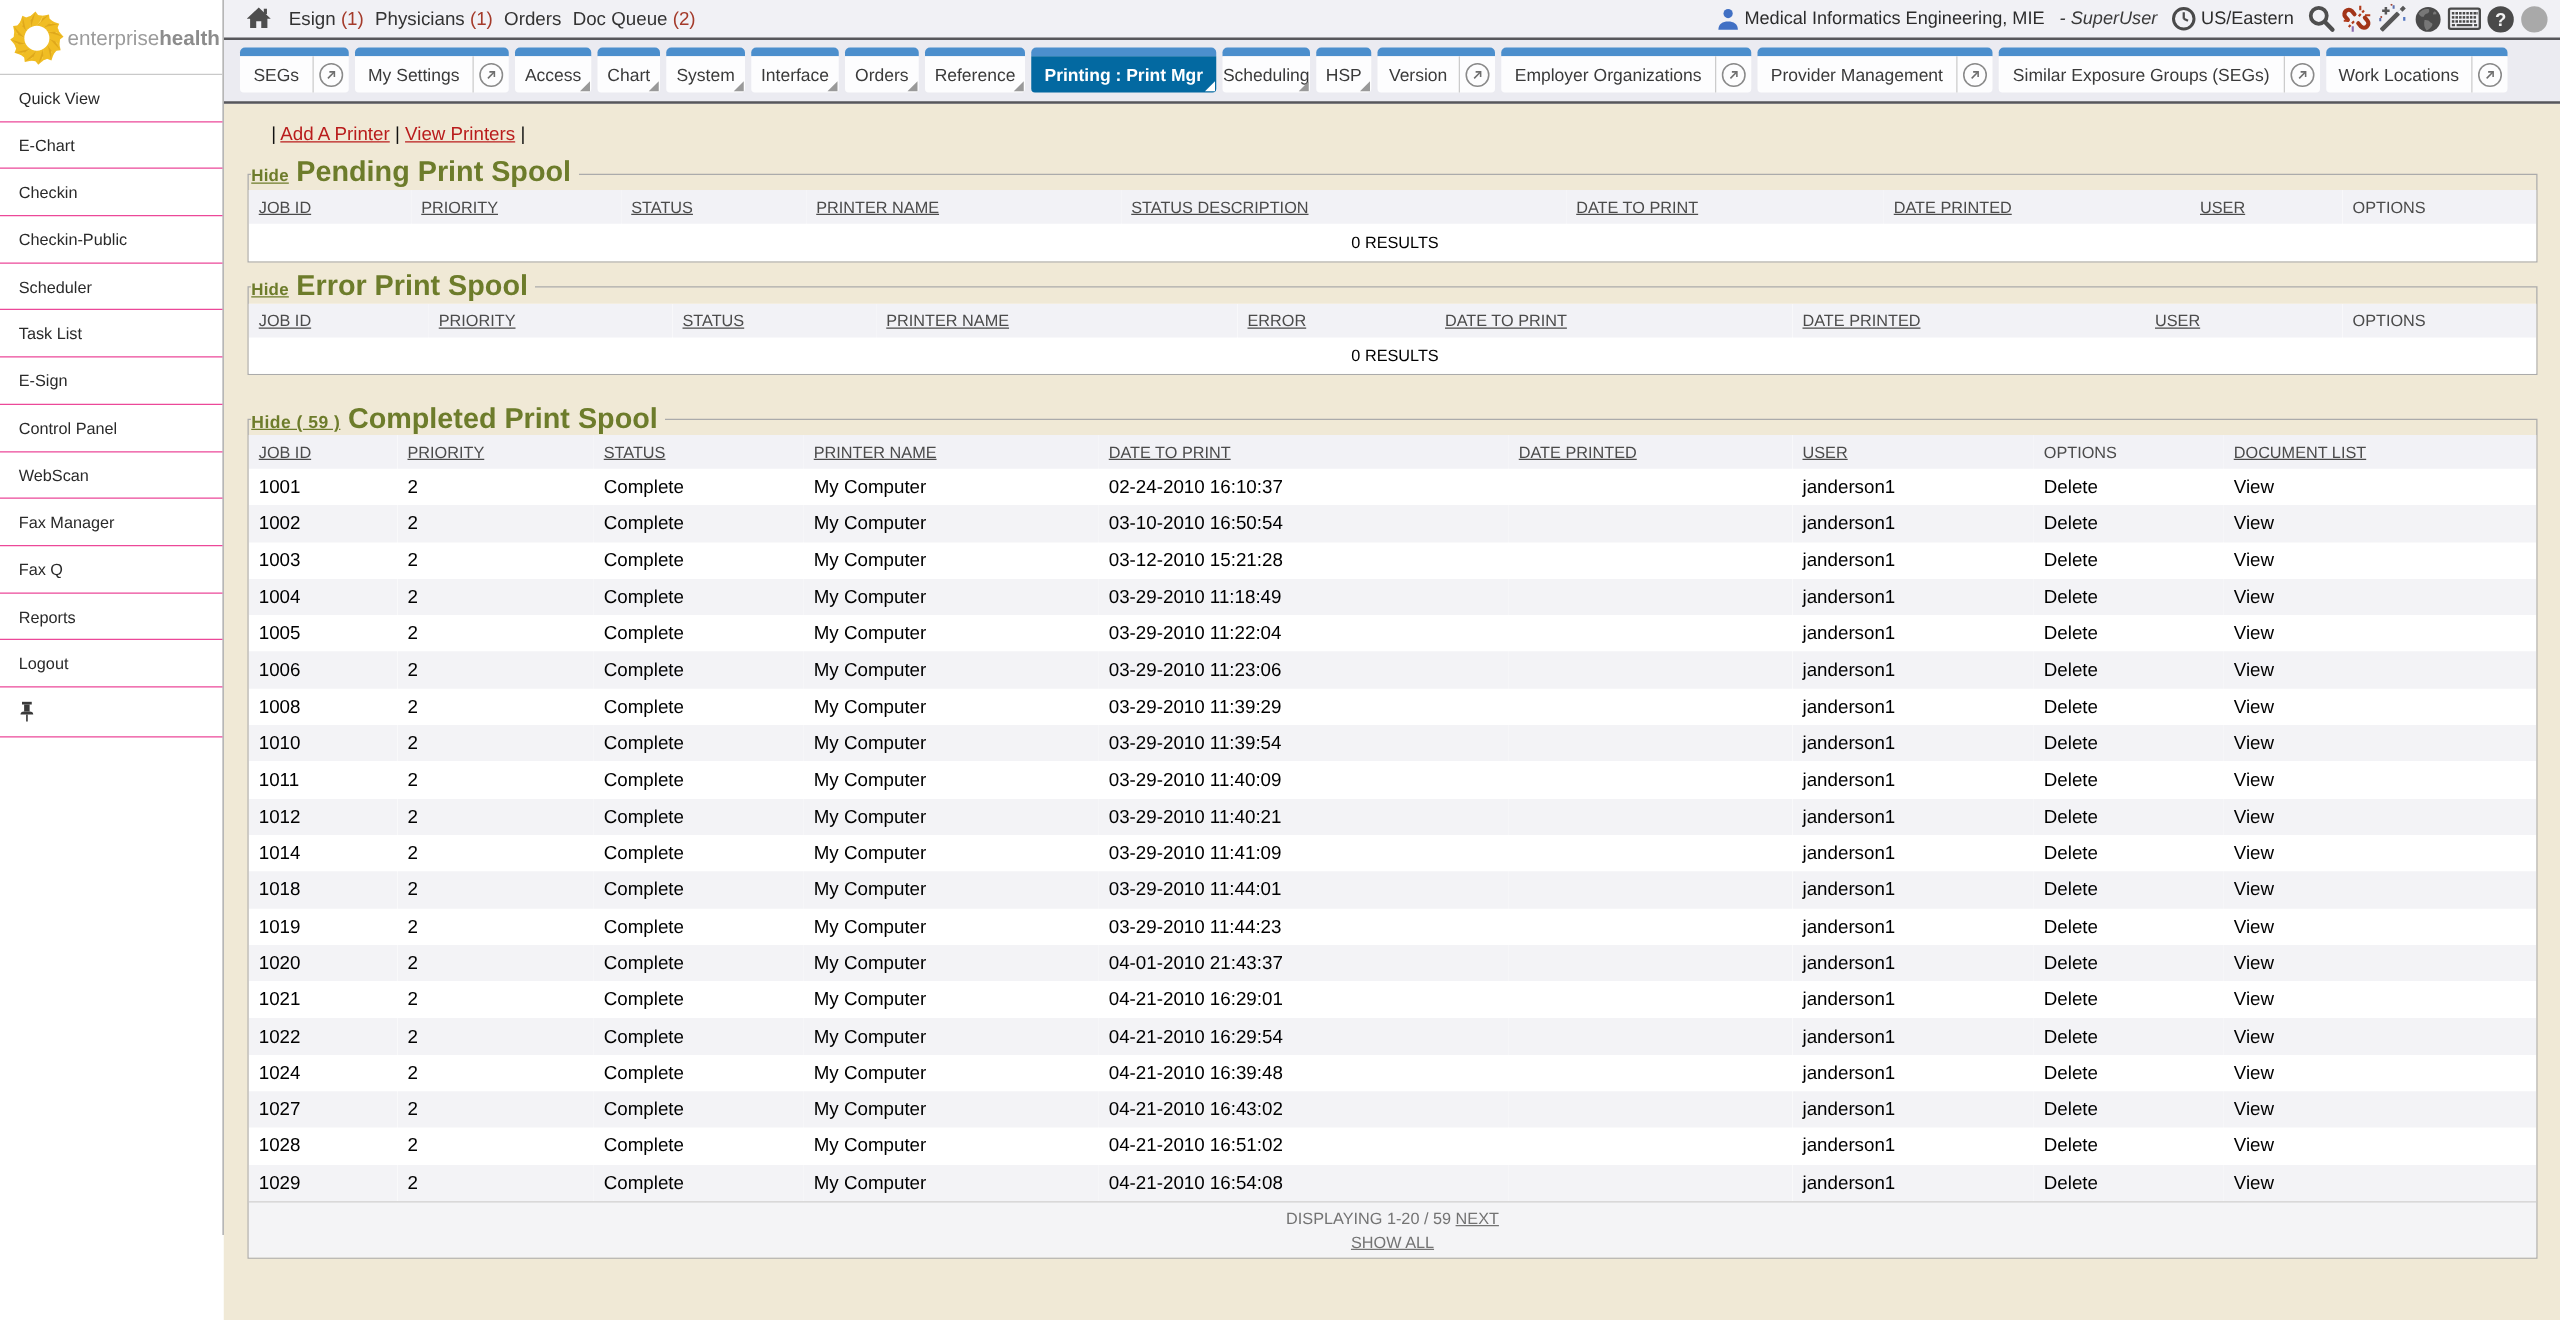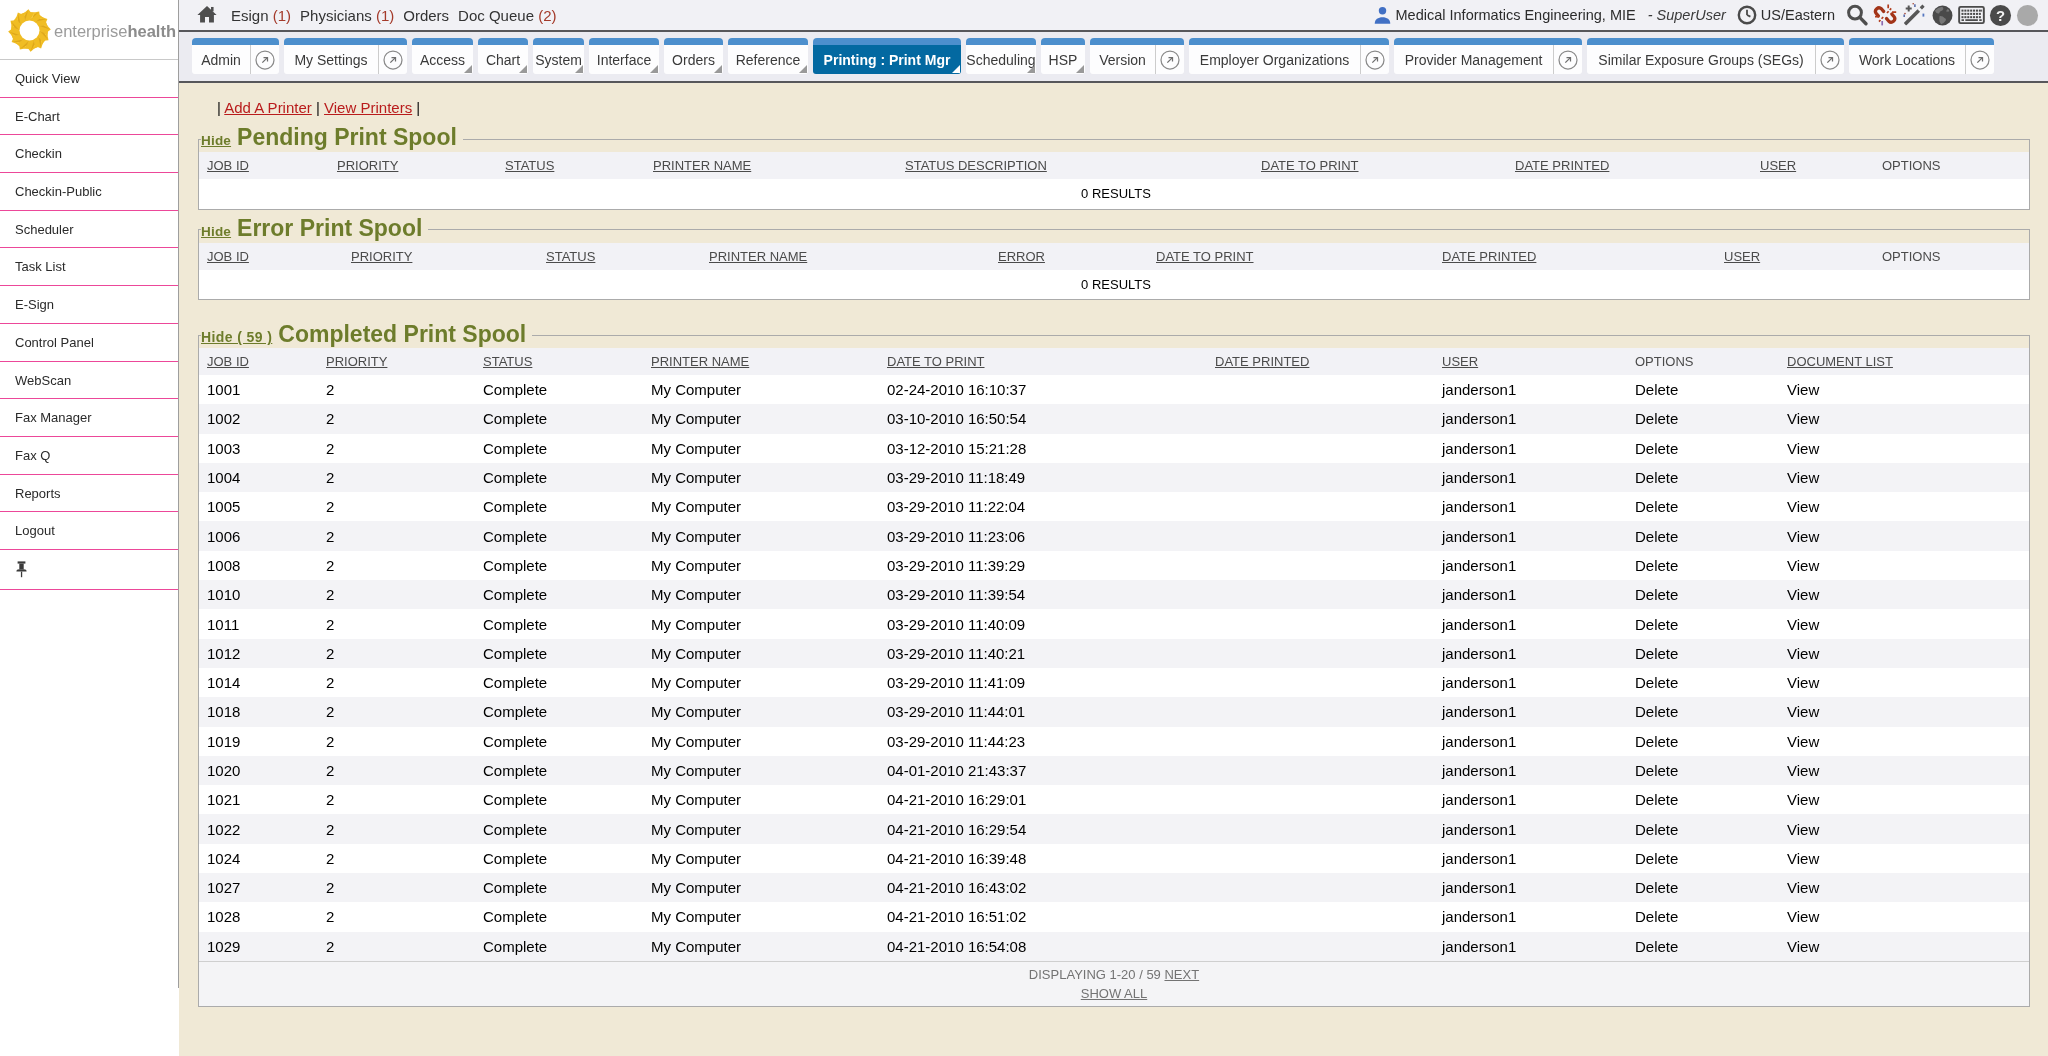--- a/index.html
+++ b/index.html
@@ -157,21 +157,21 @@
           <svg width="23" height="23" viewBox="0 0 24 24">
             <circle cx="12" cy="12" r="11" fill="#a9a9a9"></circle>
           </svg>
         </span>
     </div>
   </div>
   <div class="tabbar">
 <div class="tab" style="width:87px">
         <div class="cap"></div>
         <div class="tbody">
-          <div class="tlabel">Admin</div>
+          <div class="tlabel">SEGs</div>
           <div class="ticon">
             <svg width="20" height="20" viewBox="0 0 24 24">
               <circle cx="12" cy="12" r="10.8" fill="none" stroke="#8a8a8a" stroke-width="1.5"></circle>
               <path d="M8.8 15.2 L14.6 9.4" stroke="#6e6e6e" stroke-width="1.5" fill="none"></path>
               <path d="M10.2 9 L15 9 L15 13.8" stroke="#6e6e6e" stroke-width="1.5" fill="none"></path>
             </svg>
           </div>
         </div>
       </div>
 <div class="tab" style="width:123px">
@@ -194,21 +194,21 @@
           <div class="tri"></div>
         </div>
       </div>
 <div class="tab" style="width:50px">
         <div class="cap"></div>
         <div class="tbody">
           <div class="tlabel">Chart</div>
           <div class="tri"></div>
         </div>
       </div>
-<div class="tab" style="width:51px">
+<div class="tab" style="width:63px">
         <div class="cap"></div>
         <div class="tbody">
           <div class="tlabel">System</div>
           <div class="tri"></div>
         </div>
       </div>
 <div class="tab" style="width:70px">
         <div class="cap"></div>
         <div class="tbody">
           <div class="tlabel">Interface</div>

